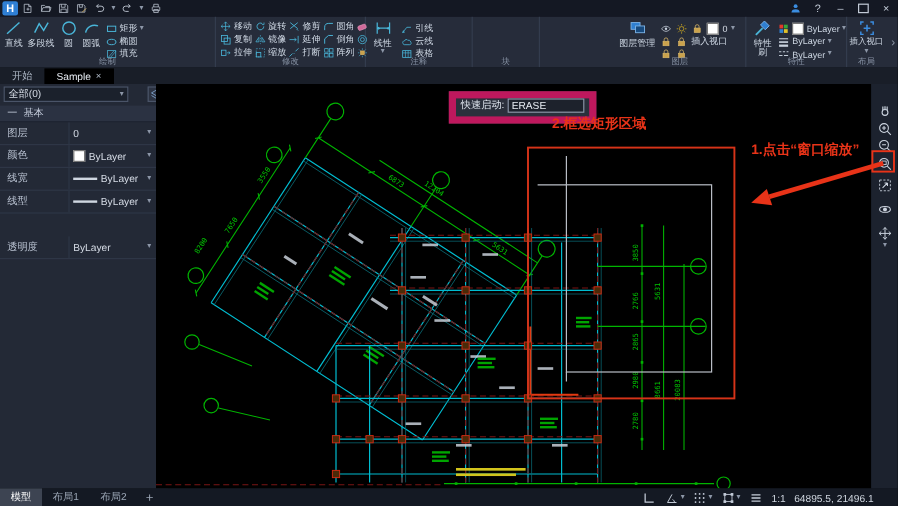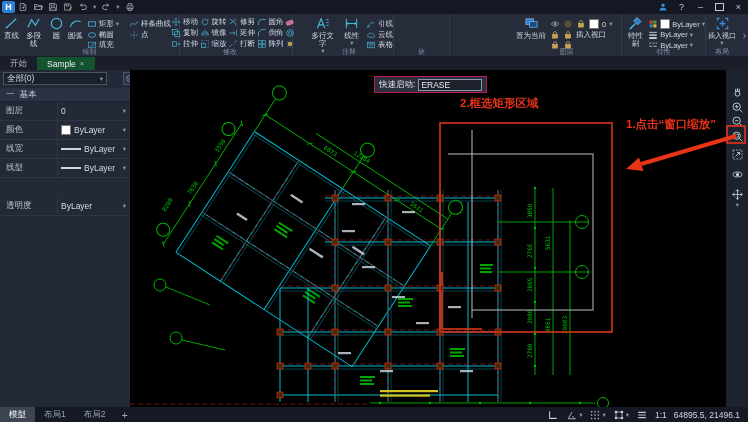--- a/index.html
+++ b/index.html
@@ -25,40 +25,40 @@
   .si{display:flex;align-items:center;gap:2px;font-size:7.5px;color:#cfd8e4;height:10.5px;white-space:nowrap}
   .ic{width:15px;height:15px;color:#49b5d8;flex:none}
   .ic-s{width:10px;height:10px;color:#49b5d8;flex:none}
   .ic-q{width:10px;height:10px;color:#c2cad6;flex:none}
   .dd{font-size:6.5px;color:#8d97a8;line-height:6px}
   .mgrid{display:grid;grid-template-columns:repeat(4,28.5px) 13px;grid-auto-rows:11px;padding:3px 0 0 3px}
   .chev{position:absolute;right:2px;top:16px;color:#8d97a8;font-size:10px}
   
   #doctabs{position:absolute;left:0;top:56px;width:748px;height:14px;background:#191e28;display:flex;align-items:flex-end}
   .dtab{height:13px;display:flex;align-items:center;padding:0 10px;font-size:8.5px;color:#aeb8c6;gap:4px}
-  .dtab.active{background:#14532d;color:#e8edf4}
+  .dtab.active{background:#000000;color:#e8edf4}
   .tclose{font-size:8px;color:#aeb8c6}
   
   #panel{position:absolute;left:0;top:70px;width:141px;height:337px;background:#232936;border-right:1px solid #0a0d13;box-sizing:border-box}
   #pfilter{position:absolute;left:3px;top:2px;width:104px;height:13px;background:#1b212c;border:1px solid #4a5468;
     display:flex;align-items:center;font-size:8.5px;color:#d6dce6;padding:0 3px;justify-content:space-between;box-sizing:border-box}
   #pfilterbtn{position:absolute;right:3px;top:2px;width:14px;height:13px;background:#2c3342;border:1px solid #4a5468;
     display:flex;align-items:center;justify-content:center;box-sizing:border-box}
   #psection{position:absolute;left:0;top:18px;width:130px;height:14px;background:#2b3242;color:#c6cedd;
     font-size:8.5px;display:flex;align-items:center;gap:5px;padding-left:6px;box-sizing:border-box;border-bottom:1px solid #1c222e}
   .prow{position:absolute;left:0;width:130px;height:19px;border-bottom:1px solid #2e3646;box-sizing:border-box;display:flex}
   .plabel{width:58px;font-size:8.5px;color:#b8c1d0;display:flex;align-items:center;padding-left:6px;box-sizing:border-box;border-right:1px solid #2e3646}
   .pval{flex:1;display:flex;align-items:center;font-size:8.5px;color:#d6dce6;gap:3px;padding:0 3px;position:relative}
   .pval .dd{position:absolute;right:4px}
   .swatch{width:8px;height:8px;background:#fff;border:1px solid #777}
   .lw{width:20px;height:2px;background:#cfd6e0}
   
   #canvas{position:absolute;left:130px;top:70px;width:596px;height:337px;background:#000;overflow:hidden}
-  #quickbox{position:absolute;left:244px;top:6px;height:15px;background:#2b303c;border:1px solid #be185d;
-    display:flex;align-items:center;gap:3px;padding:0 4px;z-index:5}
+  #quickbox{position:absolute;left:244px;top:6px;height:15px;background:#2b303c;border:6px solid #be185d;
+    display:flex;gap:3px;padding:0 4px;z-index:5}
   #quickbox label{font-size:8.5px;color:#dfe5ee;white-space:nowrap}
   #quickbox input{width:58px;height:10px;background:#1d222c;border:1px solid #8c96a8;color:#e8edf4;
     font-size:8.5px;padding:0 2px;font-family:"Liberation Sans",sans-serif}
   
   .c1{stroke:#00bcd0;stroke-width:1;fill:none}
   .c2{stroke:#0a6e7a;stroke-width:.6;fill:none}
   .g1{stroke:#00b400;stroke-width:.9;fill:none}
   .gt{fill:#00c800;font-size:6px;font-family:"DejaVu Sans Mono","Liberation Mono",monospace}
   .rd{stroke:#7a1515;stroke-width:.9;stroke-dasharray:5 3;fill:none}
   .gray{stroke:#b9bec6;stroke-width:1;fill:none}
@@ -67,21 +67,21 @@
   .bub{stroke:#00b400;stroke-width:1;fill:none}
   
   #rtools{position:absolute;left:726px;top:70px;width:22px;height:337px;background:#1c222e}
   .rtb{position:absolute;left:3px;width:17px;height:16px;display:flex;align-items:center;justify-content:center}
   .rtb .ic{width:13px;height:13px;color:#cdd5e0}
   
   #statusbar{position:absolute;left:0;top:407px;width:748px;height:15px;background:#141923;display:flex;align-items:center}
   .stab{height:15px;display:flex;align-items:center;padding:0 9px;font-size:8.5px;color:#9aa5b4}
   .stab.active{background:#3d4452;color:#fff}
   #saddtab{color:#9aa5b4;font-size:11px;padding:0 7px}
-  #sright{margin-left:auto;display:flex;align-items:center;gap:7px;padding-right:8px}
+  #sright{margin-left:auto;display:flex;align-items:center;gap:7px;padding-right:20px}
   .sic{width:12px;height:12px;color:#c3cbd8}
   .stext{font-size:8.5px;color:#d0d7e0}
   
   #overlay{position:absolute;left:0;top:0;z-index:60;pointer-events:none}
   .annred{fill:#e83318;font-size:11.5px;font-weight:bold;font-family:"Liberation Sans",sans-serif}
 </style>
 </head>
 <body>
 
 <svg width="0" height="0" style="position:absolute" aria-hidden="true">
@@ -419,39 +419,25 @@
             </svg>
             <span>椭圆</span>
           </div>
         <div class="si">
             <svg class="ic-s" viewBox="0 0 16 16">
               <use href="#i-hatch"></use>
             </svg>
             <span>填充</span>
           </div>
       </div>
-      <div class="scol" style="width:52px;padding-left:2px">
-        <div class="si">
-            <svg class="ic-s" viewBox="0 0 16 16">
-              <use href="#i-spline"></use>
-            </svg>
-            <span>样条曲线</span>
-          </div>
-        <div class="si">
-            <svg class="ic-s" viewBox="0 0 16 16">
-              <use href="#i-point"></use>
-            </svg>
-            <span>点</span>
-          </div>
-      </div>
     </div>
     <div class="glabel">绘制</div>
   </div>
 
-  <div class="rg" style="left:168px;width:125px">
+  <div class="rg" style="left:180px;width:125px">
     <div class="mgrid">
       <div class="si">
           <svg class="ic-s" viewBox="0 0 16 16">
             <use href="#i-move"></use>
           </svg>
           <span>移动</span>
         </div>
       <div class="si">
           <svg class="ic-s" viewBox="0 0 16 16">
             <use href="#i-rotate"></use>
@@ -532,27 +518,20 @@
           <svg class="ic-s" viewBox="0 0 16 16">
             <use href="#i-explode"></use>
           </svg>
         </div>
     </div>
     <div class="glabel">修改</div>
   </div>
 
   <div class="rg" style="left:305px;width:89px">
     <div class="bigrow" style="padding-left:1px">
-      <div class="bb" style="width:32px">
-          <svg class="ic" viewBox="0 0 16 16">
-            <use href="#i-mtext"></use>
-          </svg>
-          <span>多行文字</span>
-          <span class="dd">▾</span>
-        </div>
       <div class="bb" style="width:22px">
           <svg class="ic" viewBox="0 0 16 16">
             <use href="#i-dimlin"></use>
           </svg>
           <span>线性</span>
           <span class="dd">▾</span>
         </div>
       <div class="scol" style="padding-left:2px">
         <div class="si">
             <svg class="ic-s" viewBox="0 0 16 16">
@@ -581,21 +560,21 @@
     <div class="glabel">块</div>
   </div>
 
 
   <div class="rg" style="left:512px;width:110px">
     <div class="bigrow" style="padding-left:2px">
       <div class="bb" style="width:30px">
           <svg class="ic" viewBox="0 0 16 16">
             <use href="#i-layermgr"></use>
           </svg>
-          <span>置为当前</span>
+          <span>图层管理</span>
         </div>
       <div class="scol" style="padding-left:2px">
         <div class="si" style="gap:3px">
           <svg class="ic-s" viewBox="0 0 16 16" style="color:#c9d2de">
               <use href="#i-eye"></use>
             </svg>
           <svg class="ic-s" viewBox="0 0 16 16">
               <use href="#i-sun"></use>
             </svg>
           <svg class="ic-s" viewBox="0 0 16 16">

